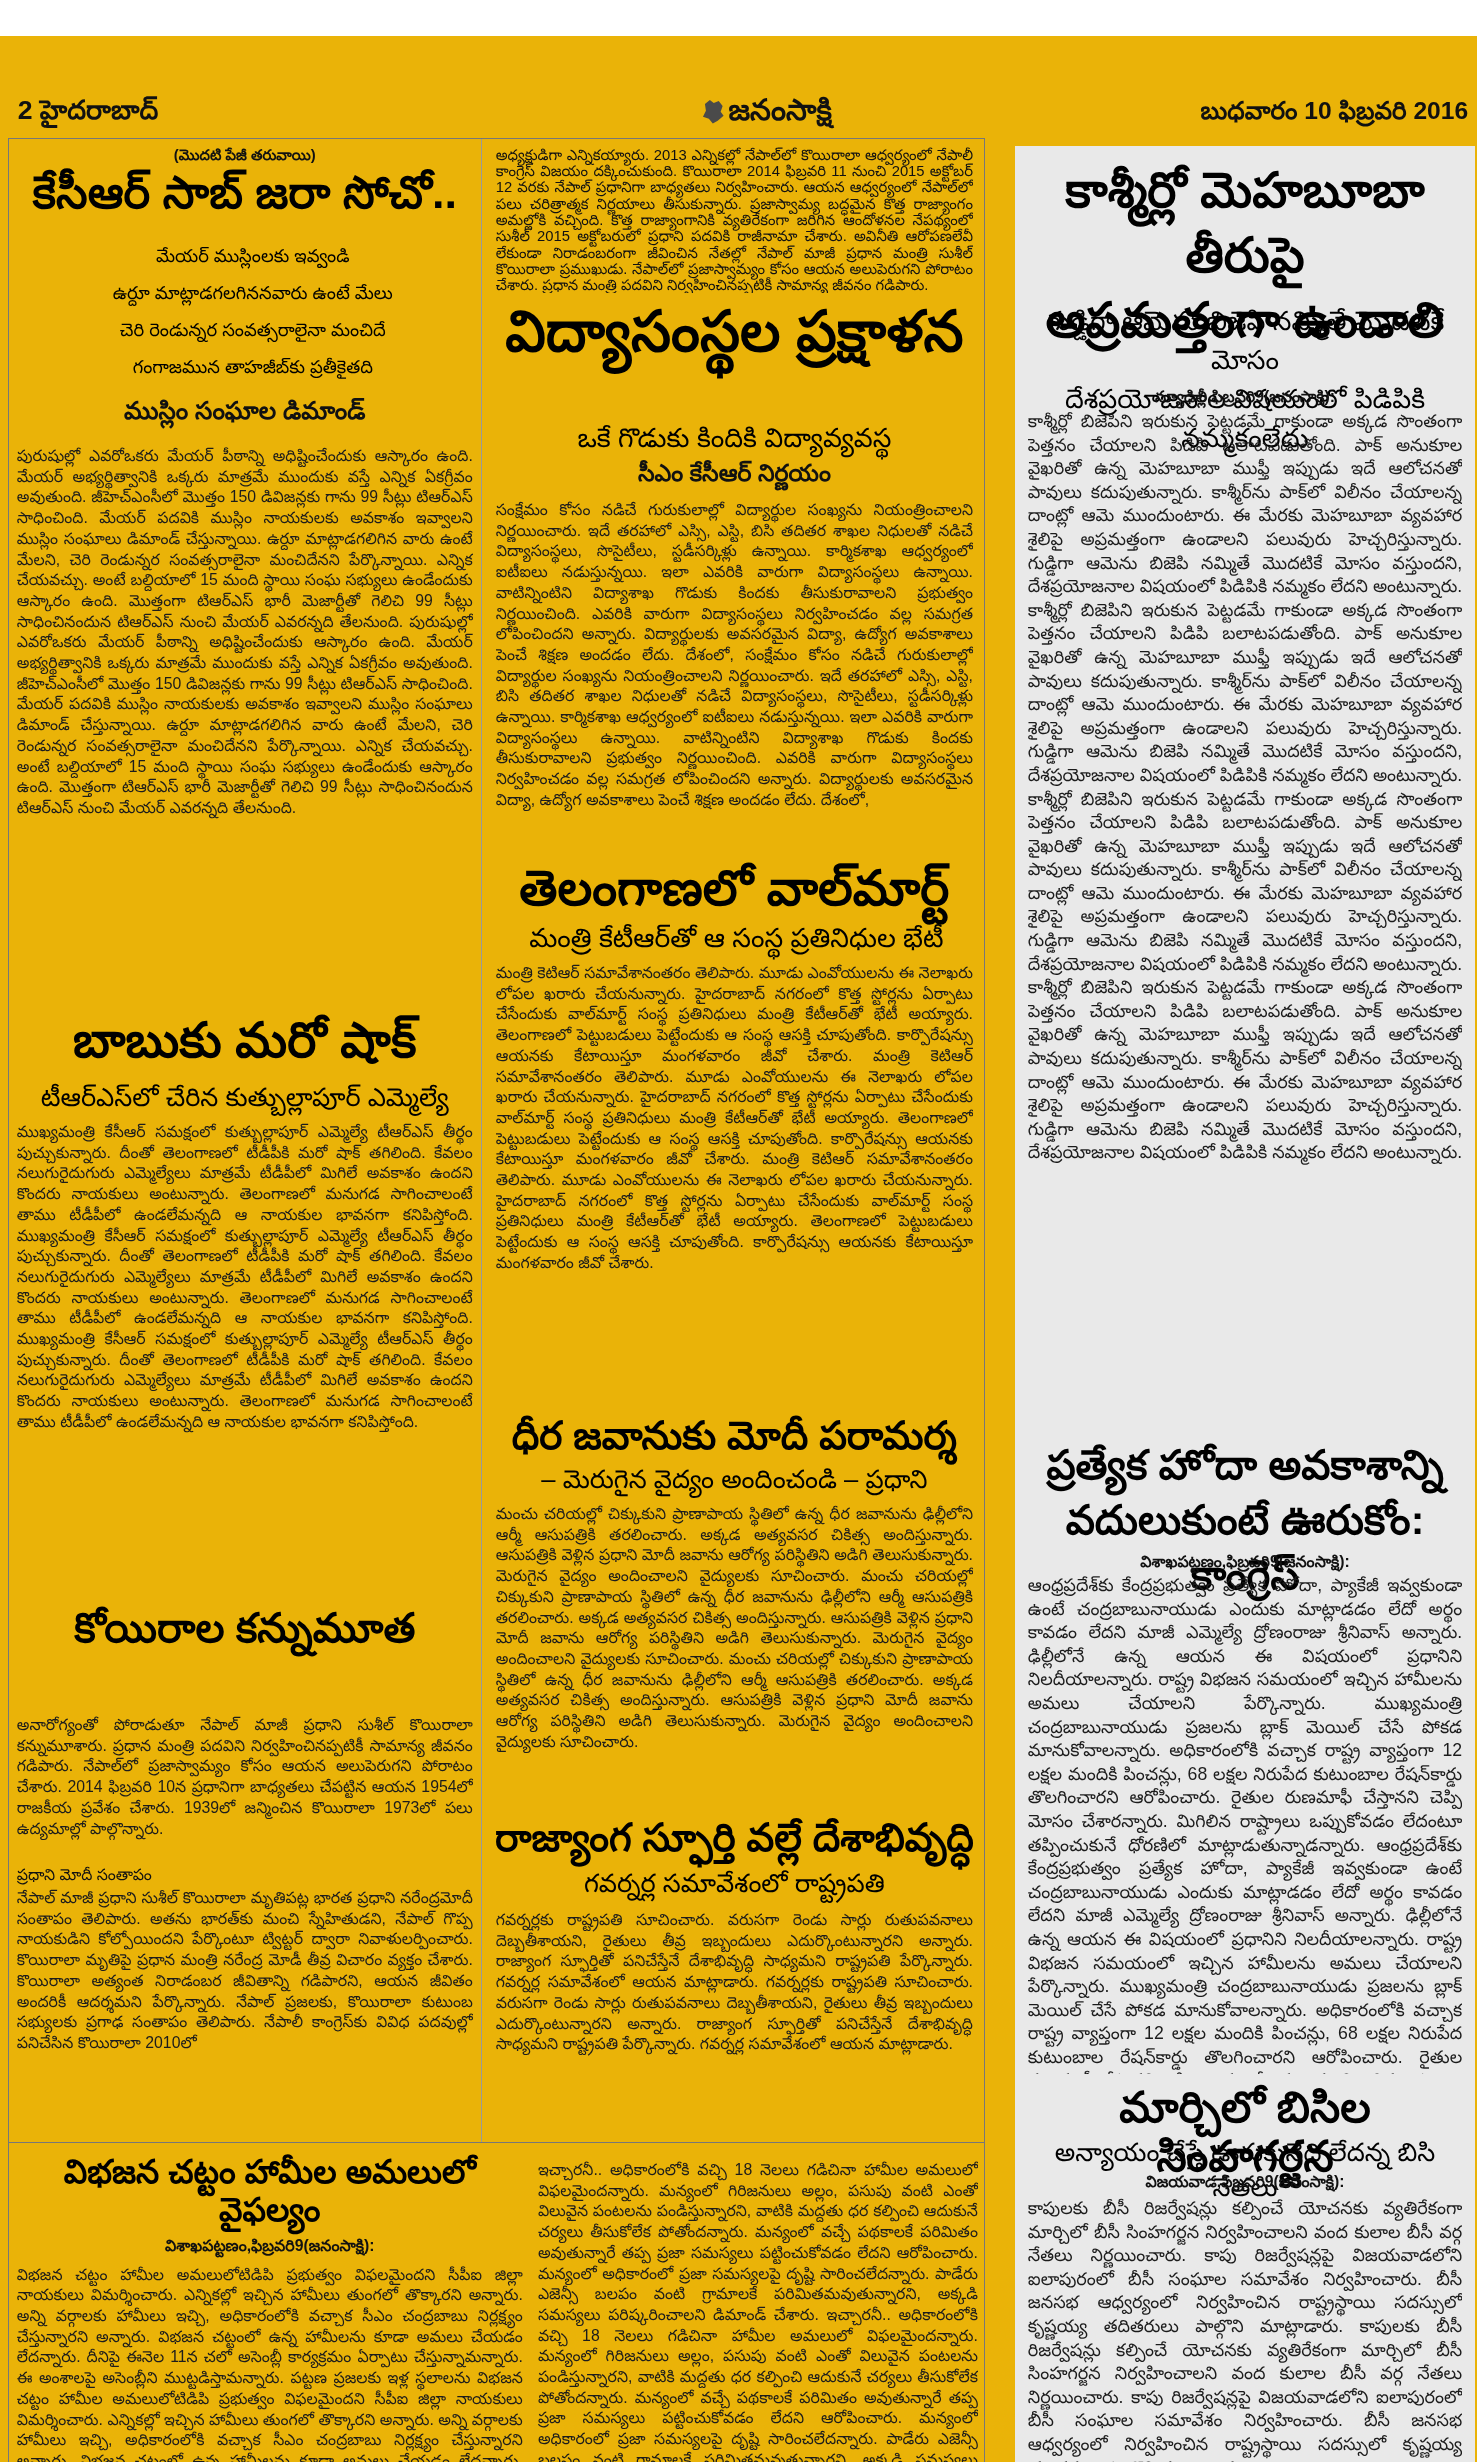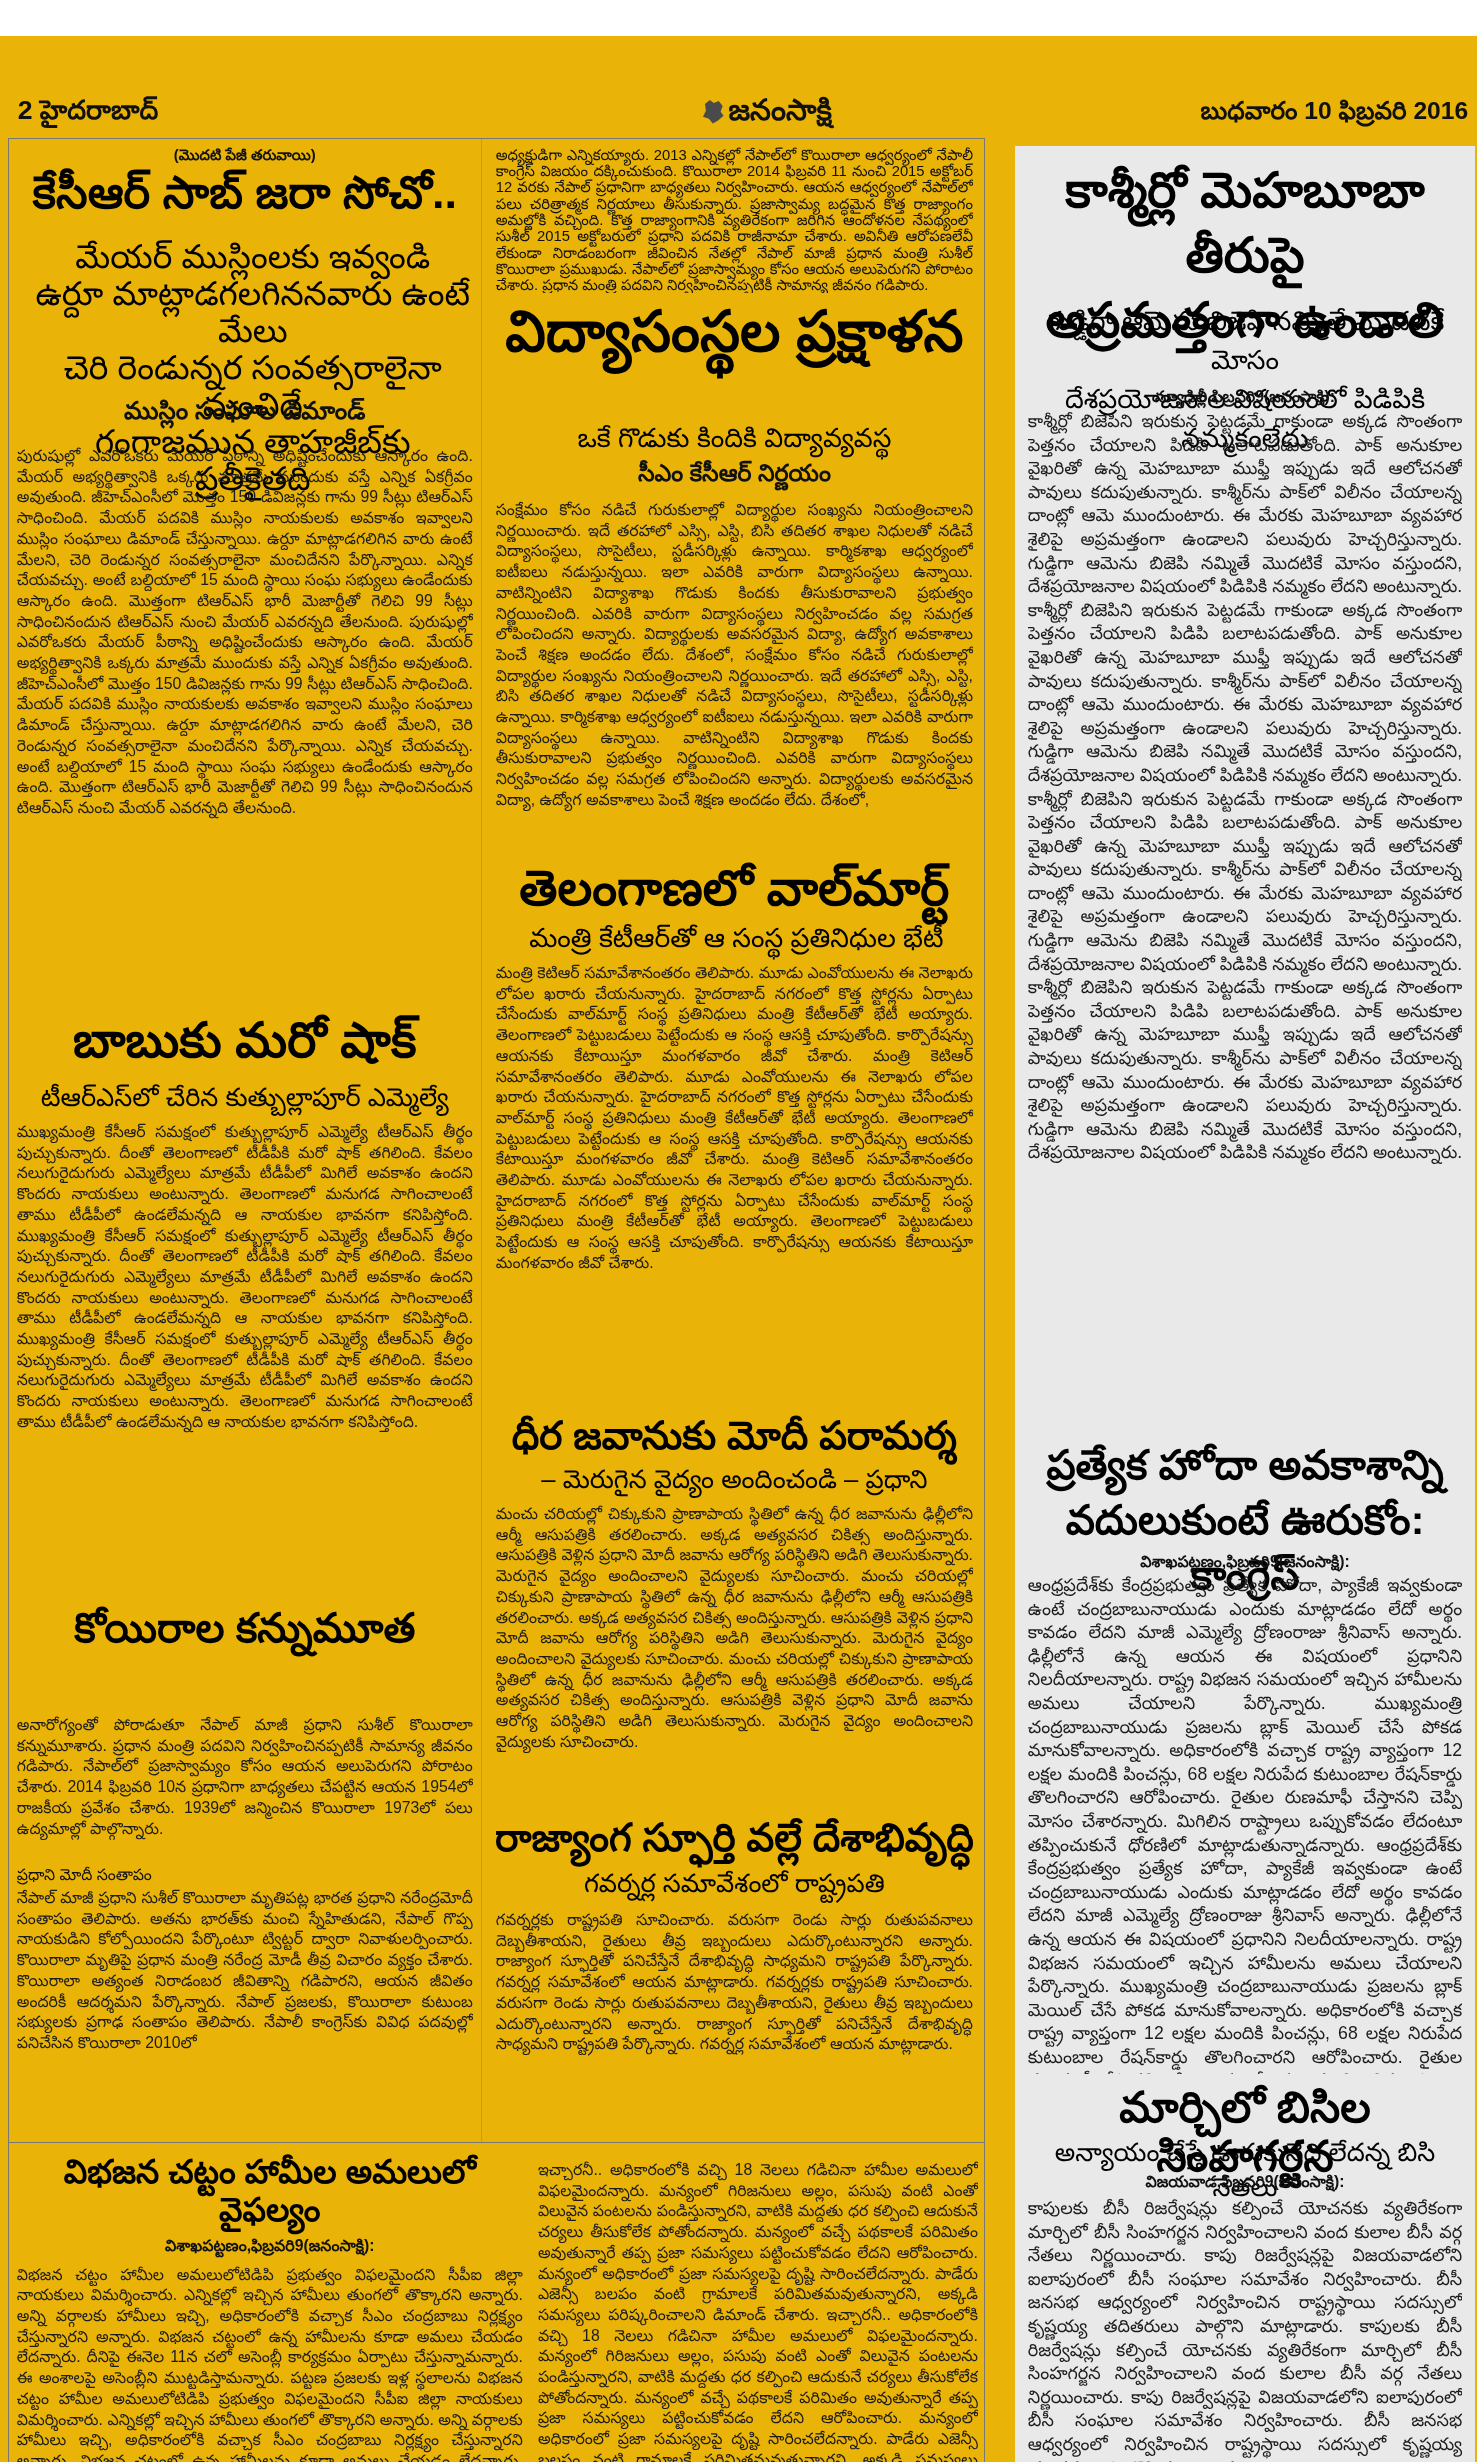--- a/index.html
+++ b/index.html
@@ -49,21 +49,21 @@
   <div class="hdr-date">బుధవారం 10 ఫిబ్రవరి 2016</div>
 
   <div class="content-box">
     <div class="v-divider"></div>
     <div class="h-rule-bottom"></div>
 
     <div class="band band-left">
       <div class="abs note" style="left:0;right:0;top:7.9px;">(మొదటి పేజీ తరువాయి)</div>
 
       <div class="abs hl" style="left:0;right:0;top:27.6px;font-size:45px;">కేసీఆర్ సాబ్ జరా సోచో..</div>
-      <div class="abs sub" style="left:16px;right:0;top:99px;font-size:33px;line-height:37px;">
+      <div class="abs sub" style="left:16px;right:0;top:99px;font-size:18px;line-height:37px;">
         <div>మేయర్ ముస్లింలకు ఇవ్వండి</div>
         <div>ఉర్దూ మాట్లాడగలగిననవారు ఉంటే మేలు</div>
         <div>చెరి రెండున్నర సంవత్సరాలైనా మంచిదే</div>
         <div>గంగాజమున తాహజీబ్‌కు ప్రతీకైతది</div>
       </div>
       <div class="abs kick" style="left:0;right:0;top:258px;font-size:24.6px;">ముస్లిం సంఘాల డిమాండ్</div>
       <div class="abs body body-l" style="left:0;right:0;top:307px;height:552px;">పురుషుల్లో ఎవరోఒకరు మేయర్ పీఠాన్ని అధిష్టించేందుకు ఆస్కారం ఉంది. మేయర్ అభ్యర్థిత్వానికి ఒక్కరు మాత్రమే ముందుకు వస్తే ఎన్నిక ఏకగ్రీవం అవుతుంది. జీహెచ్ఎంసీలో మొత్తం 150 డివిజన్లకు గాను 99 సీట్లు టిఆర్ఎస్ సాధించింది. మేయర్ పదవికి ముస్లిం నాయకులకు అవకాశం ఇవ్వాలని ముస్లిం సంఘాలు డిమాండ్ చేస్తున్నాయి. ఉర్దూ మాట్లాడగలిగిన వారు ఉంటే మేలని, చెరి రెండున్నర సంవత్సరాలైనా మంచిదేనని పేర్కొన్నాయి. ఎన్నిక చేయవచ్చు. అంటే బల్దియాలో 15 మంది స్థాయి సంఘ సభ్యులు ఉండేందుకు ఆస్కారం ఉంది. మొత్తంగా టిఆర్ఎస్ భారీ మెజార్టీతో గెలిచి 99 సీట్లు సాధించినందున టిఆర్ఎస్ నుంచి మేయర్ ఎవరన్నది తేలనుంది.  పురుషుల్లో ఎవరోఒకరు మేయర్ పీఠాన్ని అధిష్టించేందుకు ఆస్కారం ఉంది. మేయర్ అభ్యర్థిత్వానికి ఒక్కరు మాత్రమే ముందుకు వస్తే ఎన్నిక ఏకగ్రీవం అవుతుంది. జీహెచ్ఎంసీలో మొత్తం 150 డివిజన్లకు గాను 99 సీట్లు టిఆర్ఎస్ సాధించింది. మేయర్ పదవికి ముస్లిం నాయకులకు అవకాశం ఇవ్వాలని ముస్లిం సంఘాలు డిమాండ్ చేస్తున్నాయి. ఉర్దూ మాట్లాడగలిగిన వారు ఉంటే మేలని, చెరి రెండున్నర సంవత్సరాలైనా మంచిదేనని పేర్కొన్నాయి. ఎన్నిక చేయవచ్చు. అంటే బల్దియాలో 15 మంది స్థాయి సంఘ సభ్యులు ఉండేందుకు ఆస్కారం ఉంది. మొత్తంగా టిఆర్ఎస్ భారీ మెజార్టీతో గెలిచి 99 సీట్లు సాధించినందున టిఆర్ఎస్ నుంచి మేయర్ ఎవరన్నది తేలనుంది. </div>
 
       <div class="abs hl" style="left:0;right:0;top:873px;font-size:49px;">బాబుకు మరో షాక్</div>
       <div class="abs sub" style="left:0;right:0;top:944px;font-size:25.6px;">టీఆర్ఎస్‌లో చేరిన కుత్బుల్లాపూర్ ఎమ్మెల్యే</div>

